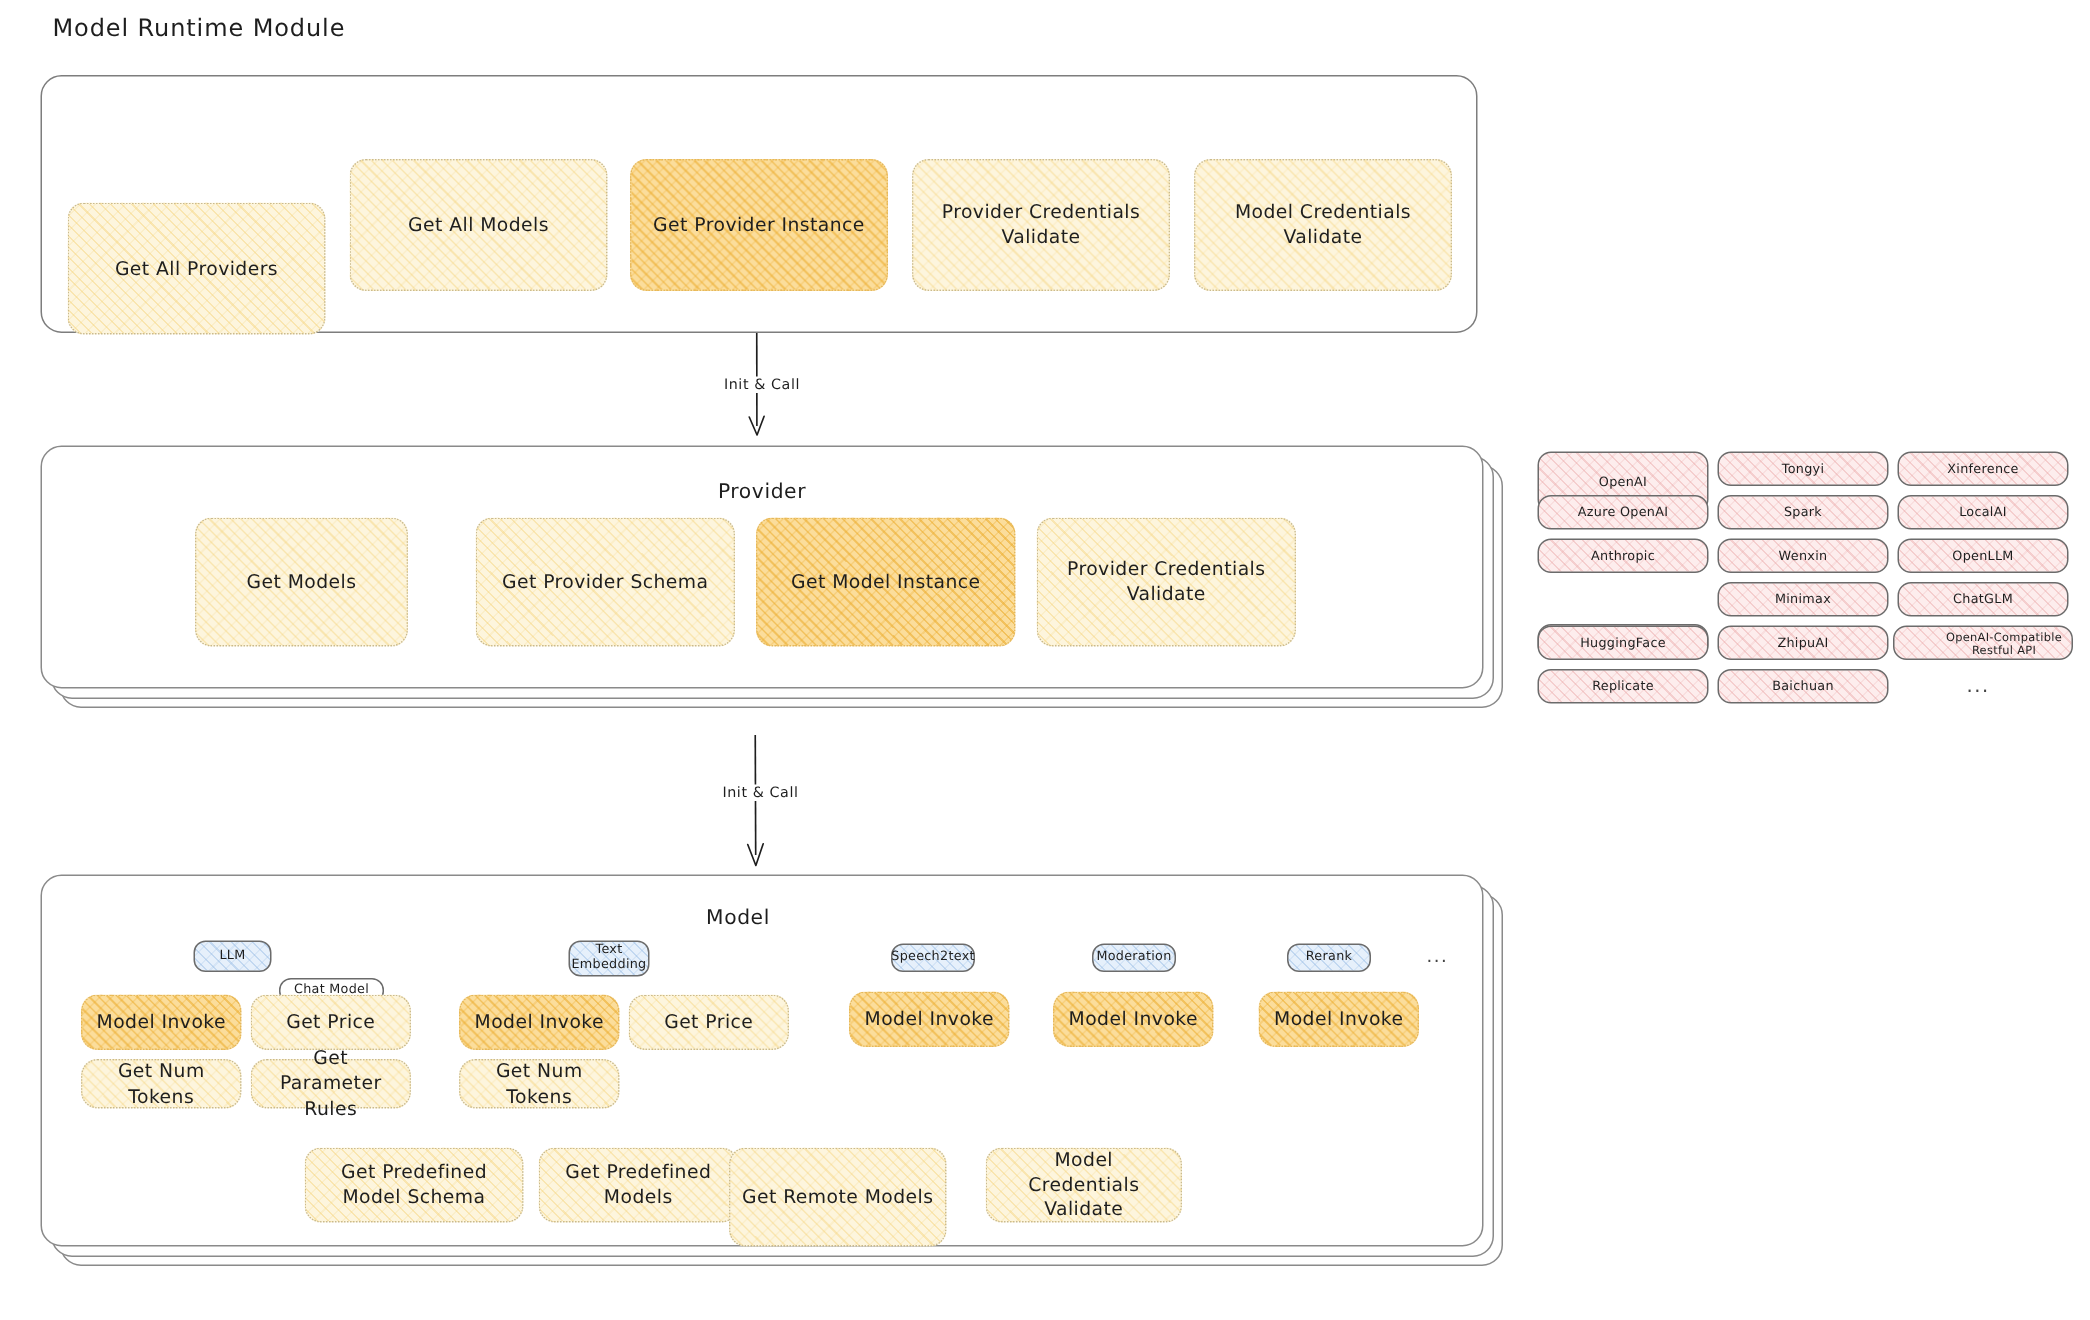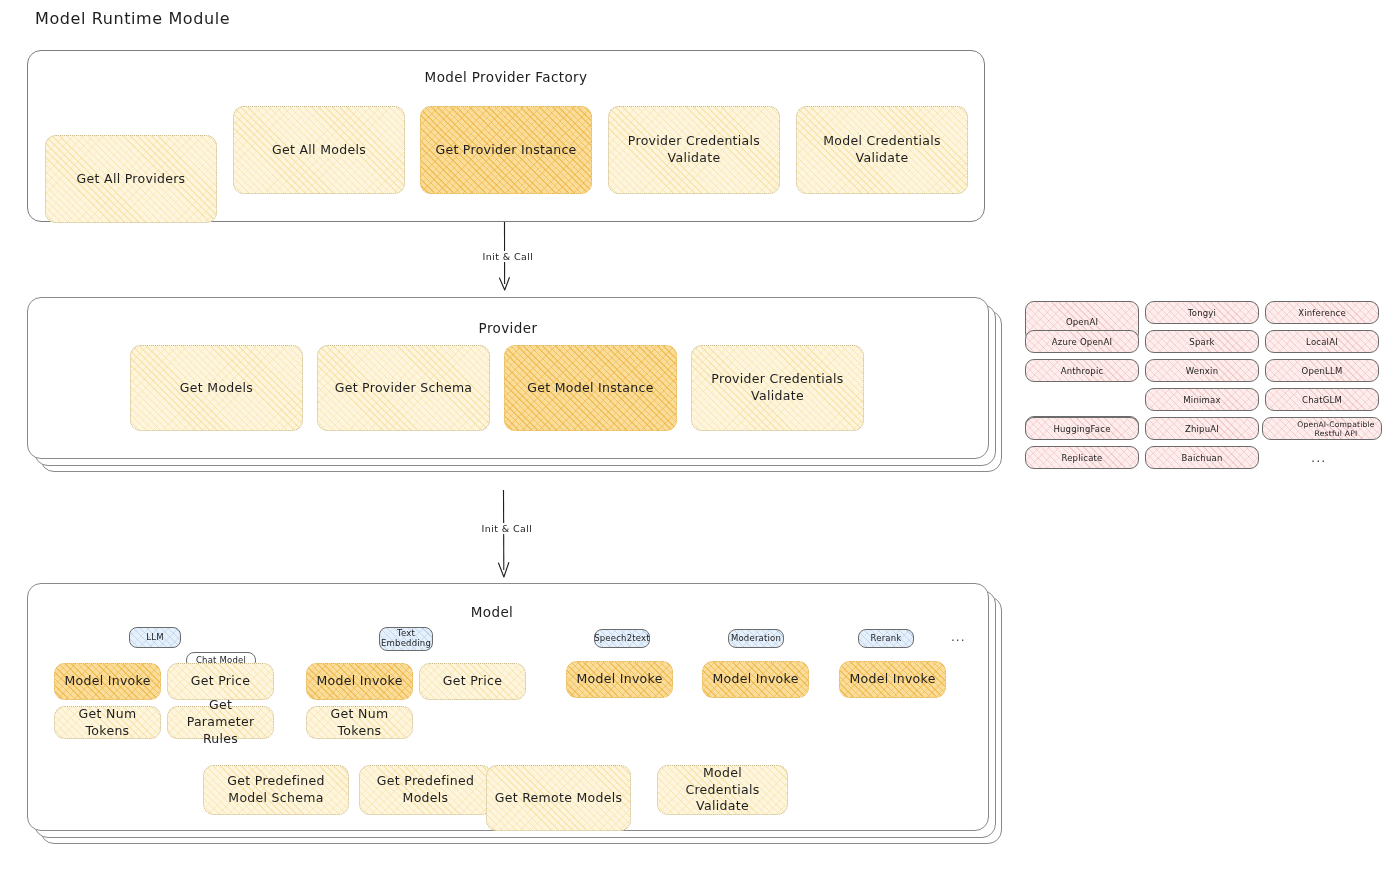--- a/index.html
+++ b/index.html
@@ -120,21 +120,20 @@
   }
 </style>
 </head>
 <body>
 
 <div class="canvas">
 
   <div class="page-title">Model Runtime Module</div>
 
   <div class="container-card" style="left:27px;top:50px;width:958px;height:172px;"></div>
-  <div class="container-title" style="left:27px;top:69px;width:958px;">Model Provider Factory</div>
 
   <div class="abox" style="left:45px;top:106px;width:172px;height:88px;margin-top:29px;">
     <span>Get All Providers</span>
   </div>
   <div class="abox" style="left:233px;top:106px;width:172px;height:88px;">
     <span>Get All Models</span>
   </div>
   <div class="abox hl" style="left:420px;top:106px;width:172px;height:88px;">
     <span>Get Provider Instance</span>
   </div>
@@ -153,21 +152,21 @@
     <div class="arrow-label" style="left:2px;top:29px;width:86px;">Init &amp; Call</div>
   </div>
 
   <div class="stack" style="left:27px;top:297px;width:990px;height:180px;">
     <div class="sheet" style="left:13px;top:13px;width:962px;height:162px;"></div>
     <div class="sheet" style="left:7px;top:7px;width:962px;height:162px;"></div>
     <div class="sheet" style="left:0px;top:0px;width:962px;height:162px;"></div>
   </div>
   <div class="container-title" style="left:27px;top:320px;width:962px;">Provider</div>
 
-  <div class="abox" style="left:130px;top:345px;width:173px;height:86px;">
+  <div class="abox" style="left:130px;top:345px;width:142px;height:86px;">
     <span>Get Models</span>
   </div>
   <div class="abox" style="left:317px;top:345px;width:173px;height:86px;">
     <span>Get Provider Schema</span>
   </div>
   <div class="abox hl" style="left:504px;top:345px;width:173px;height:86px;">
     <span>Get Model Instance</span>
   </div>
   <div class="abox" style="left:691px;top:345px;width:173px;height:86px;">
     <span>Provider Credentials Validate</span>

